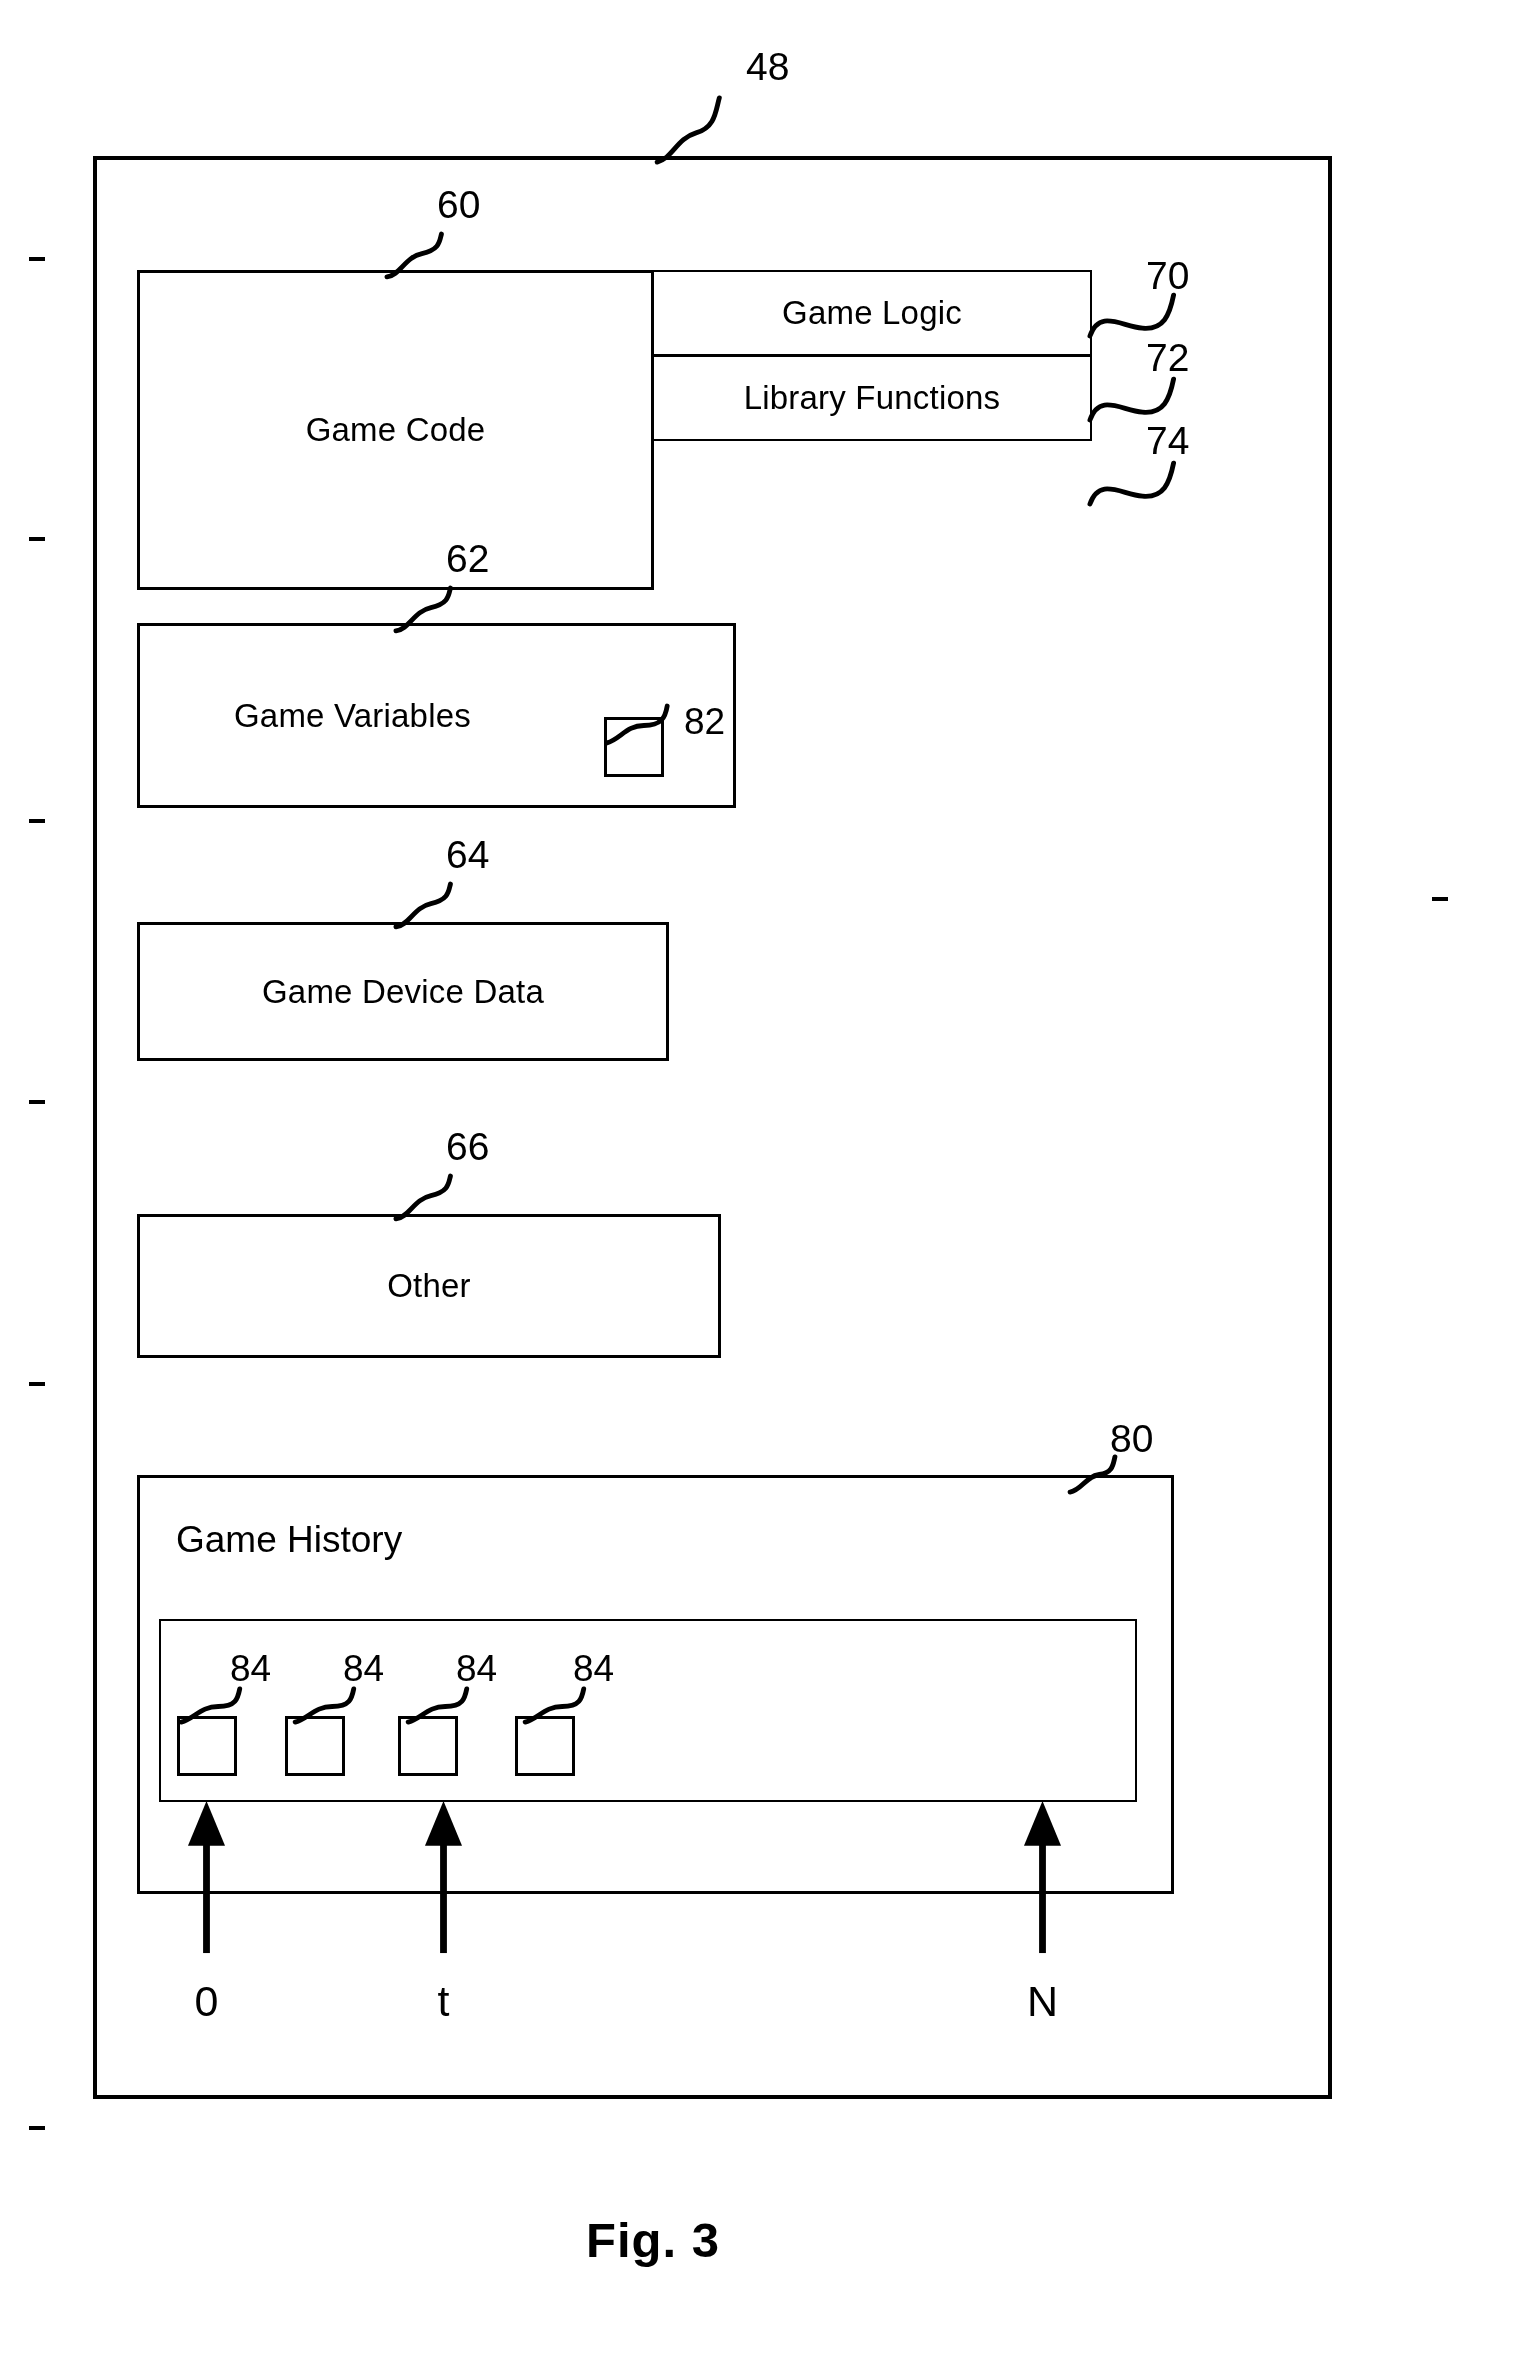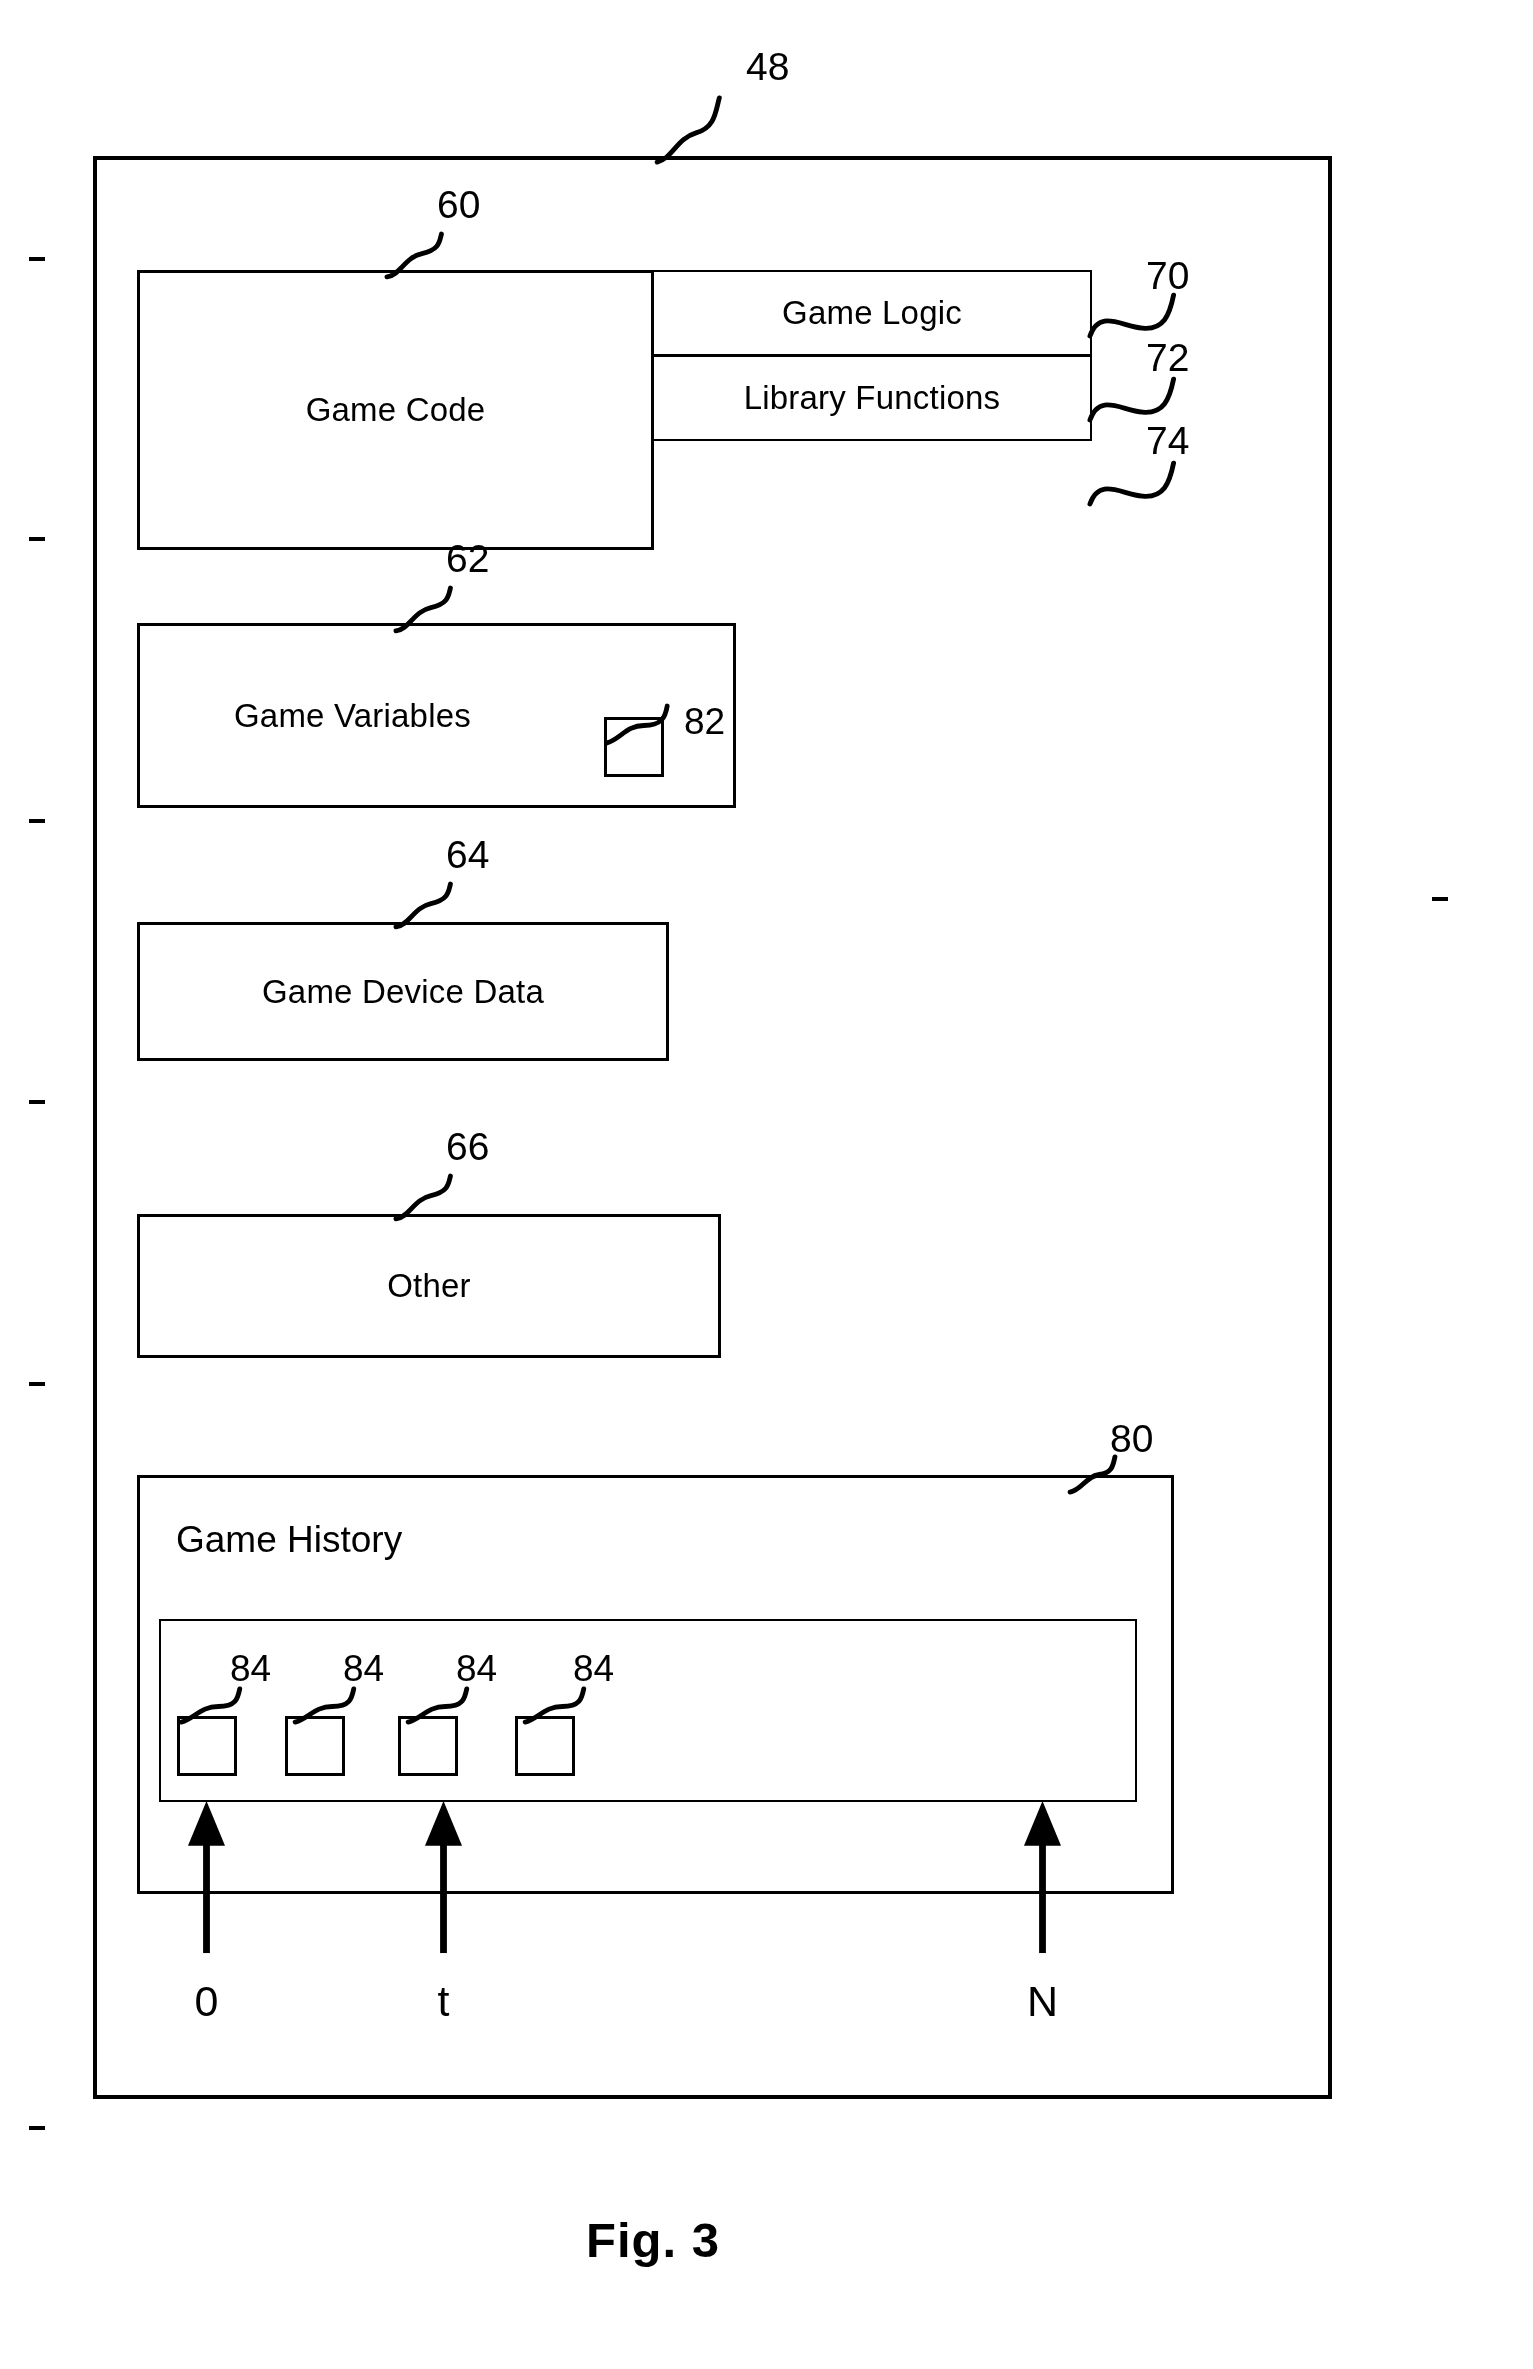--- a/index.html
+++ b/index.html
@@ -117,21 +117,21 @@
 
   <div class="outer-frame" style="left:93px; top:156px; width:1239px; height:1943px;"></div>
 
   <div class="ref" style="left:746px; top:47px;">48</div>
   <div class="leader" style="left:655px; top:96px; width:117px; height:68px;">
     <svg width="117" height="68" viewBox="0 0 120 70">
       <path d="M2,68 C18,64 22,44 42,38 C62,32 62,16 66,2" stroke="#000" stroke-width="5" fill="none" stroke-linecap="round"></path>
     </svg>
   </div>
 
-  <div class="box" style="left:137px; top:270px; width:517px; height:280px;text-align:right;">
+  <div class="box" style="left:137px; top:270px; width:517px; height:320px;text-align:right;">
     <span>Game Code</span>
   </div>
 
   <div class="box thin" style="left:652px; top:270px; width:440px; height:86px;">
     <span>Game Logic</span>
   </div>
   <div class="box thin" style="left:652px; top:355px; width:440px; height:86px;">
     <span>Library Functions</span>
   </div>
 

